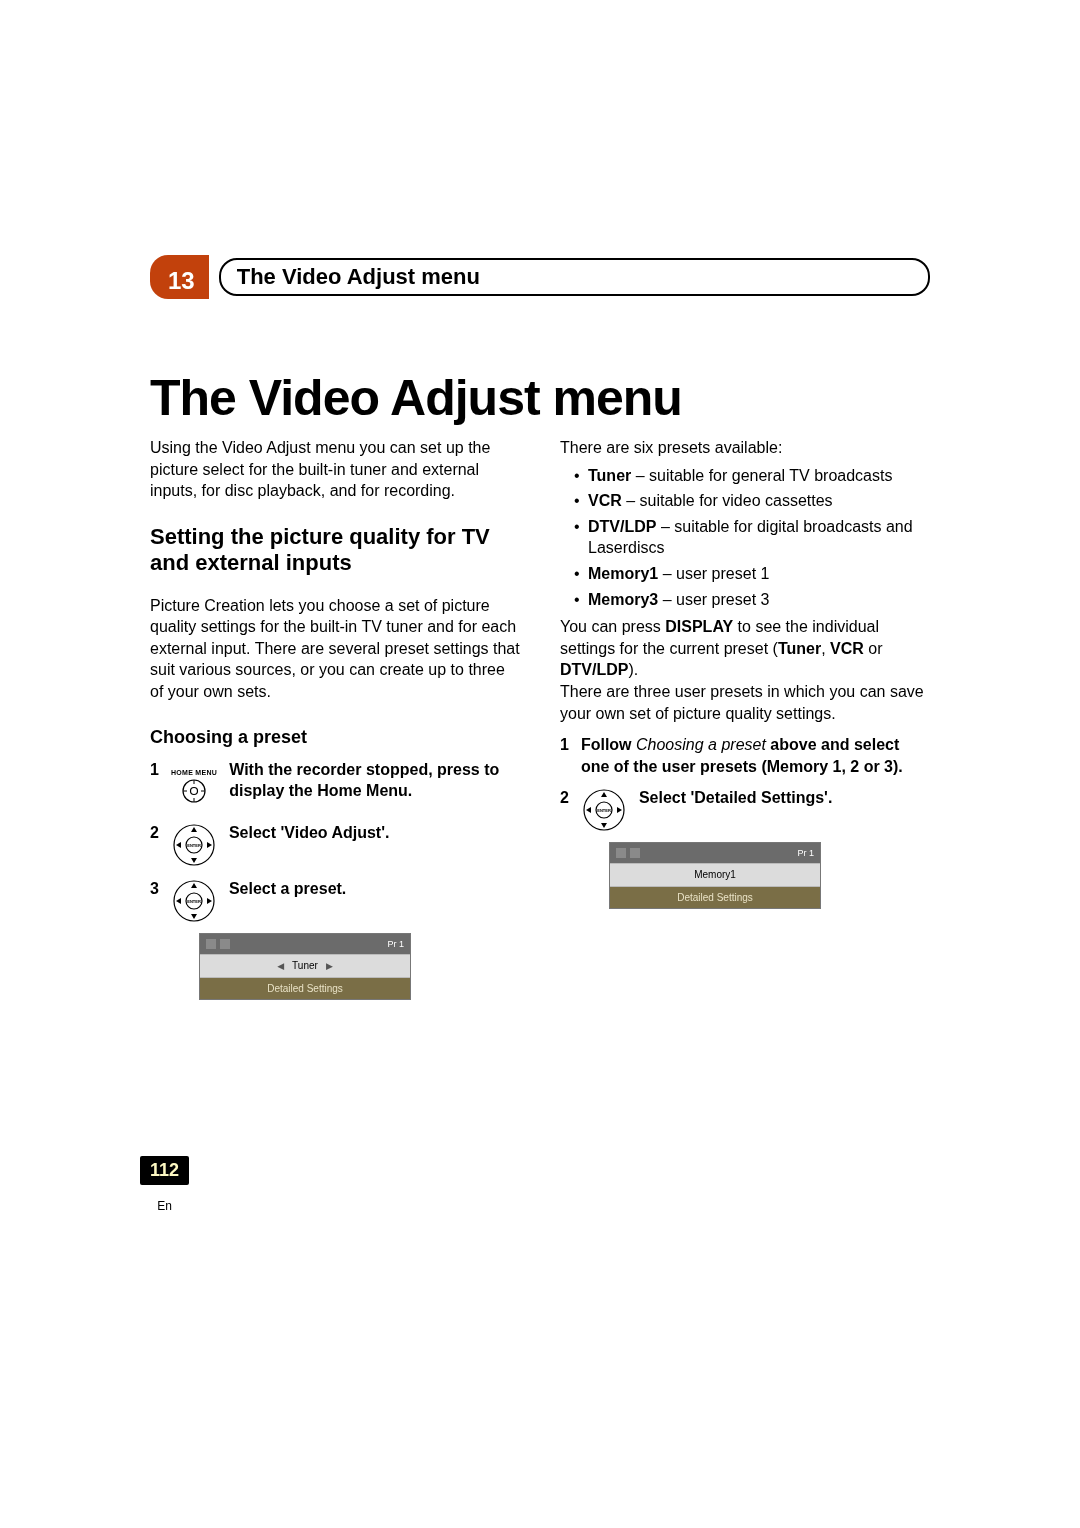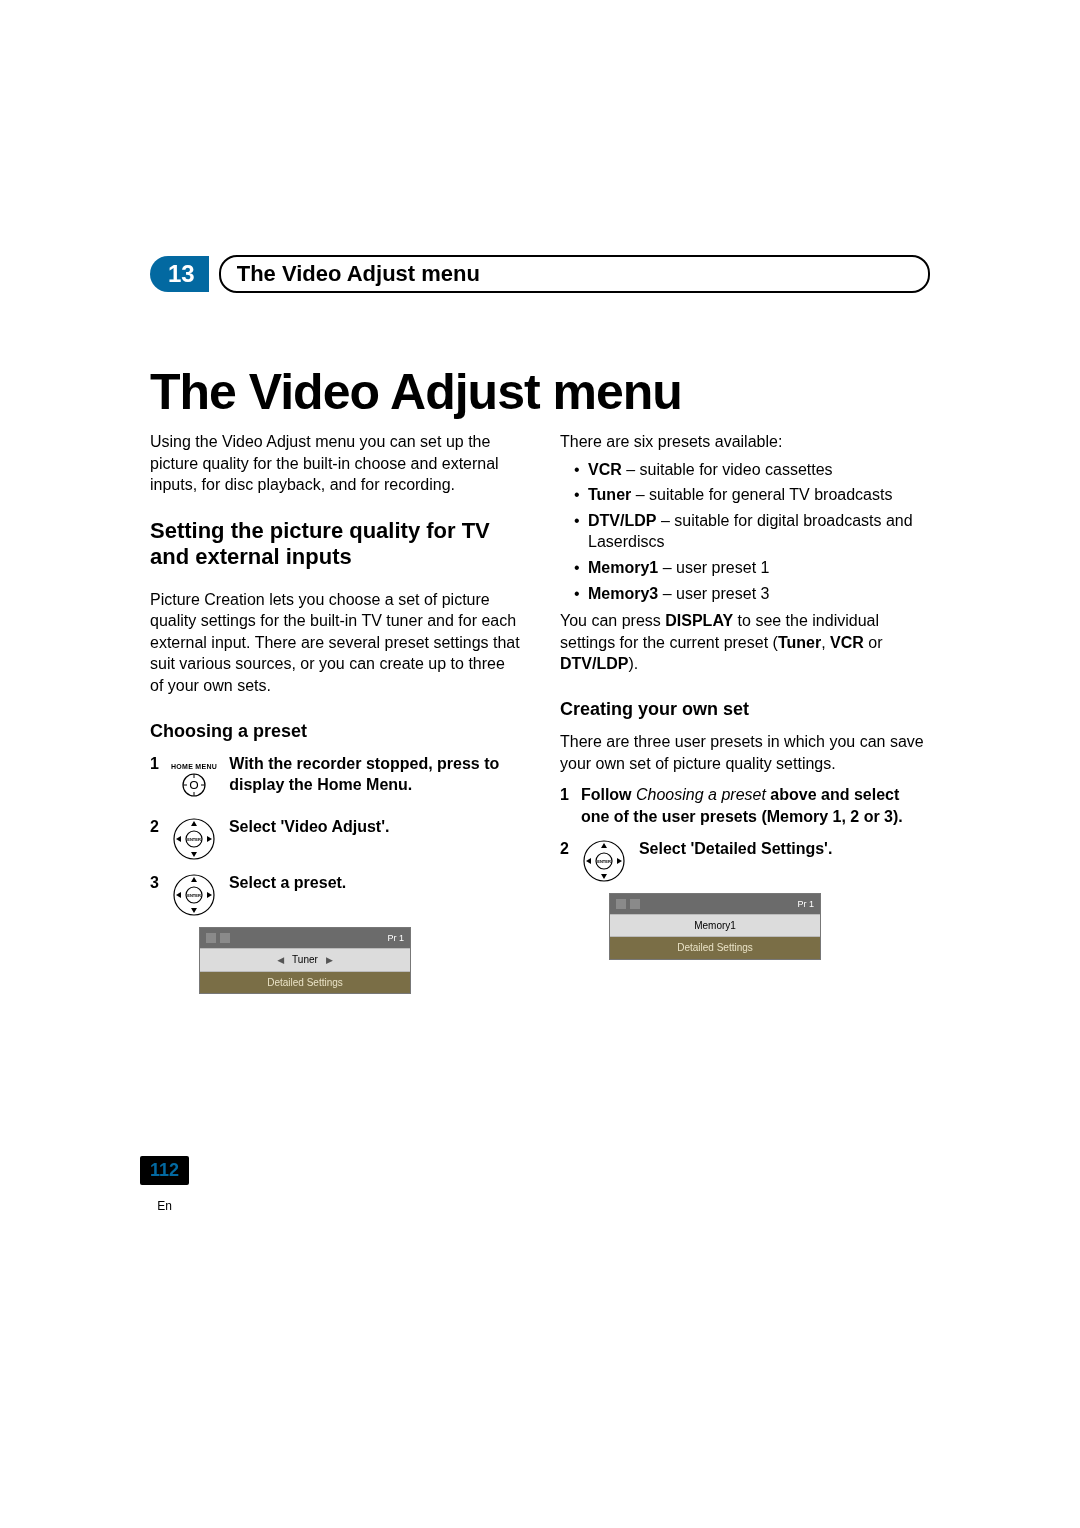--- a/index.html
+++ b/index.html
@@ -17,26 +17,26 @@
     box-sizing: border-box;
     padding: 255px 150px 0 150px;
   }
   .running-head {
     display: flex;
     align-items: center;
     gap: 10px;
     margin-bottom: 70px;
   }
   .chap-badge {
-    background: #0369a1;
+    background: #c2410c;
     color: #fff;
     font-weight: bold;
     font-size: 24px;
     border-radius: 18px 0 0 18px;
-    padding: 4px 14px 4px 18px;
+    padding: 12px 14px 4px 18px;
   }
   .chap-pill {
     flex: 1;
     border: 2px solid #000;
     border-radius: 18px;
     padding: 4px 16px;
     font-weight: bold;
     font-size: 22px;
   }
   .chapter-label {
@@ -122,42 +122,42 @@
     padding:4px 6px; gap:8px;
   }
   .osd-row.hl { background:#7a6e46; color:#e9e2c6; }
   .tri-l, .tri-r { font-size:9px; color:#555; }
   .page-num {
     position: absolute;
     left: 140px;
     bottom: 315px;
   }
   .page-num .box {
-    background:#000; color:#0369a1; font-weight:bold; font-size:18px;
+    background:#000; color:#fef9c3; font-weight:bold; font-size:18px;
     padding:4px 10px; border-radius:2px; display:inline-block;margin-top:46px;
   }
   .page-num .lang { font-size:12px; margin-top:14px; text-align:center; }
   .skip-icons { font-family: Arial; letter-spacing:-1px; }
 </style>
 </head>
 <body>
 
 <div class="page">
 
   <div class="running-head">
     <div class="chap-badge">13</div>
     <div class="chap-pill">The Video Adjust menu</div>
   </div>
 
   <div class="chapter-title">The Video Adjust menu</div>
 
   <div class="columns">
 
     <div class="col">
-      <div>Using the Video Adjust menu you can set up the picture quality for the built-in choose and external inputs, for disc playback, and for recording.</div>
+      <div>Using the Video Adjust menu you can set up the picture select for the built-in tuner and external inputs, for disc playback, and for recording.</div>
 
       <div class="h2">Setting the picture quality for TV and external inputs</div>
       <div>Picture Creation lets you choose a set of picture quality settings for the built-in TV tuner and for each external input. There are several preset settings that suit various sources, or you can create up to three of your own sets.</div>
 
       <div class="h3">Choosing a preset</div>
 
       <div class="step">
         <span class="num">1</span>
         <span style="display:inline-block; text-align:center;">
           <span class="home-label">HOME MENU</span><br>
@@ -225,31 +225,30 @@
           </div>
       </div>
 
       <ul class="bullets">
       </ul>
     </div>
 
     <div class="col">
       <div>There are six presets available:</div>
       <ul class="bullets">
+        <li><span class="b">Tuner</span><span> – suitable for general TV broadcasts</span></li>
         <li><span class="b">VCR</span><span> – suitable for video cassettes</span></li>
-        <li><span class="b">Tuner</span><span> – suitable for general TV broadcasts</span></li>
         <li><span class="b">DTV/LDP</span><span> – suitable for digital broadcasts and Laserdiscs</span></li>
         <li><span class="b">Memory1</span><span> – user preset 1</span></li>
         <li><span class="b">Memory3</span><span> – user preset 3</span></li>
       </ul>
       <div>
         <span>You can press </span><span class="b">DISPLAY</span><span> to see the individual settings for the current preset (</span><span class="b">Tuner</span><span>, </span><span class="b">VCR</span><span> or </span><span class="b">DTV/LDP</span><span>).</span>
       </div>
 
-      <div class="h3">Creating your own set</div>
       <div>There are three user presets in which you can save your own set of picture quality settings.</div>
 
       <div class="step">
         <span class="num">1</span>
         <span class="txt">
           <span>Follow </span><span class="italic">Choosing a preset</span><span> above and select one of the user presets (Memory 1, 2 or 3).</span>
         </span>
       </div>
 
       <div class="step">

